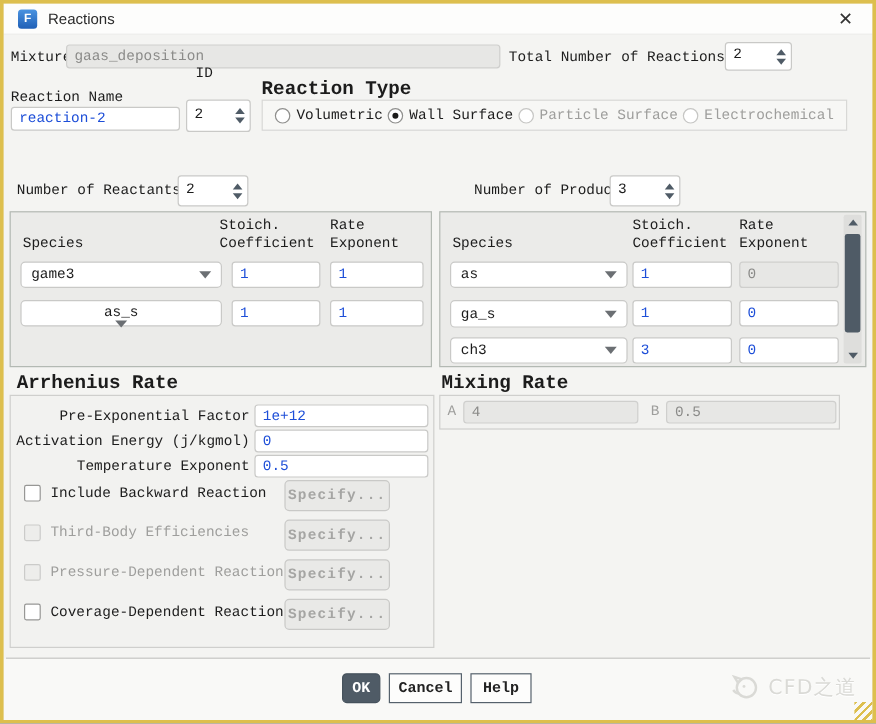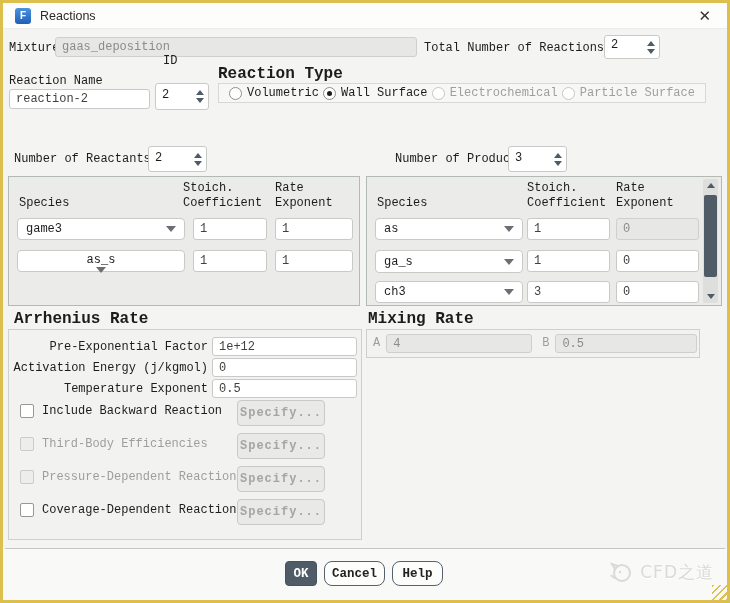--- a/index.html
+++ b/index.html
@@ -34,21 +34,21 @@
   
   .lbl { font-size:12px; color:#1c1c1c; white-space:nowrap; line-height:15px; }
   .lbl.bold { font-weight:bold; font-size:16px; }
   .lbl.dis { color:#9e9e9c; }
   .hdr { font-size:12px; color:#1c1c1c; white-space:pre-line; line-height:15px; }
 
   
   .field, input.field {
     background:#fff; border:1px solid #c9c9c7; border-radius:3px;
     font:12px "Liberation Mono","DejaVu Sans Mono",monospace;
-    color:#404040; padding:1px 6px; outline:none; display:block;
+    color:#1d4ed8; padding:1px 6px; outline:none; display:block;
   }
   .field.dis, input.field:disabled {
     background:#e7e7e5; color:#8b8b89; border-color:#cfcfcd;
   }
 
   
   .spinner {
     background:#fff; border:1px solid #c9c9c7; border-radius:3px;
     display:flex; align-items:stretch;
   }
@@ -83,21 +83,21 @@
     background:#e9e9e7; border:1px solid #c9c9c7; border-radius:4px;
     color:#a5a5a3; font:bold 12px "Liberation Mono",monospace; letter-spacing:1px;
     display:flex; align-items:center; justify-content:center;
   }
   .btn-ok {
     background:#4f5b66; border:1px solid #46525c; border-radius:4px; color:#fff;
     font:bold 12.5px "Liberation Mono",monospace;
     display:flex; align-items:center; justify-content:center; cursor:pointer;
   }
   .btn {
-    background:#fdfdfc; border:1px solid #55616c; border-radius:8px; color:#222;
+    background:#fdfdfc; border:1px solid #55616c; border-radius:0; color:#222;
     font:bold 12.5px "Liberation Mono",monospace;
     display:flex; align-items:center; justify-content:center; cursor:pointer;
   }
 
   
   .vscroll { position:absolute; right:3px; top:2px; bottom:2px; width:15px; background:#dededc; border-radius:2px; display:flex; flex-direction:column; align-items:center; }
   .vscroll .thumb { width:13px; background:#4f5b66; border-radius:2px; position:absolute; top:16px; height:82px; left:1px; }
   .vscroll .tri-up { margin-top:4px; }
   .vscroll .tri-down { margin-top:auto; margin-bottom:4px; }
 
@@ -138,36 +138,36 @@
   <input class="abs field" style="left: 9px; top: 89px; width: 141px; height: 20px;" value="reaction-2">
   <div class="abs lbl" style="left:163px; top:54px;">ID</div>
   <div class="abs spinner" style="left:155px; top:83px; width:54px; height:27px;">
     <div class="val" style="padding-top:4px;">2</div>
     <div class="arrows">
       <div class="tri-up"></div>
       <div class="tri-down"></div>
     </div>
   </div>
   <div class="abs lbl bold" style="left:218px; top:67px;">Reaction Type</div>
-  <div class="abs groupbox" style="left:218px; top:83px; width:488px; height:20px; display:flex; align-items:center; justify-content:space-between; padding:0 10px;">
+  <div class="abs groupbox" style="left:218px; top:83px; width:488px; height:26px; display:flex; align-items:center; justify-content:space-between; padding:0 10px;">
     <div class="radio-item">
       <div class="radio"></div>
       <div class="lbl">Volumetric</div>
     </div>
     <div class="radio-item">
       <div class="radio checked"></div>
       <div class="lbl">Wall Surface</div>
     </div>
     <div class="radio-item">
       <div class="radio dis"></div>
+      <div class="lbl dis">Particle Surface</div>
+    </div>
+    <div class="radio-item">
+      <div class="radio dis"></div>
       <div class="lbl dis">Electrochemical</div>
-    </div>
-    <div class="radio-item">
-      <div class="radio dis"></div>
-      <div class="lbl dis">Particle Surface</div>
     </div>
   </div>
 
   <div class="abs lbl" style="left:14px; top:152px;">Number of Reactants</div>
   <div class="abs spinner" style="left:148px; top:146px; width:59px; height:26px;">
     <div class="val" style="padding-top:4px;">2</div>
     <div class="arrows">
       <div class="tri-up"></div>
       <div class="tri-down"></div>
     </div>

